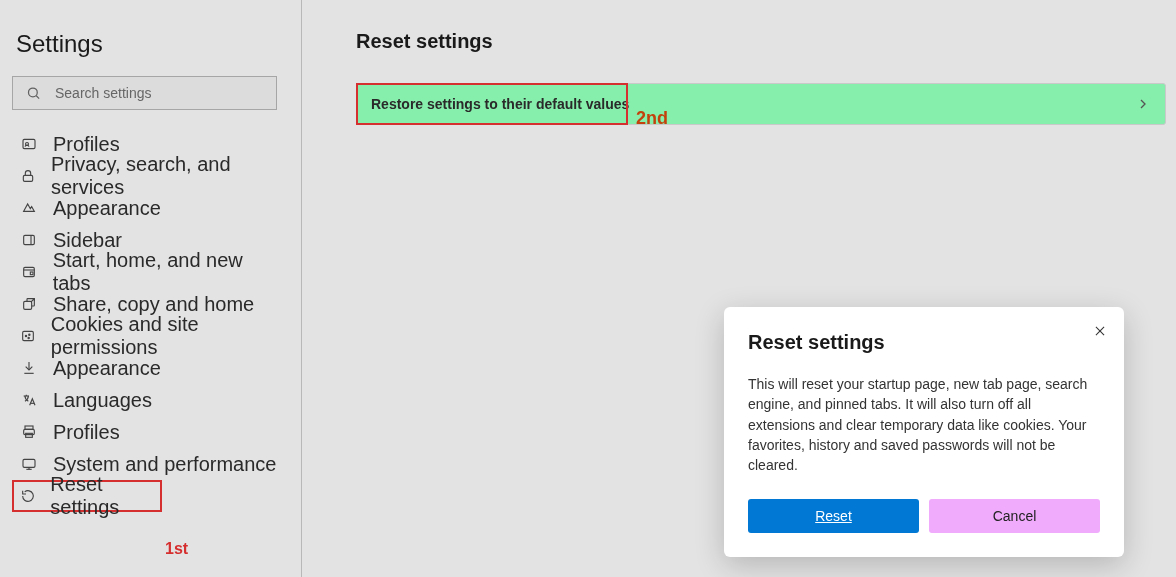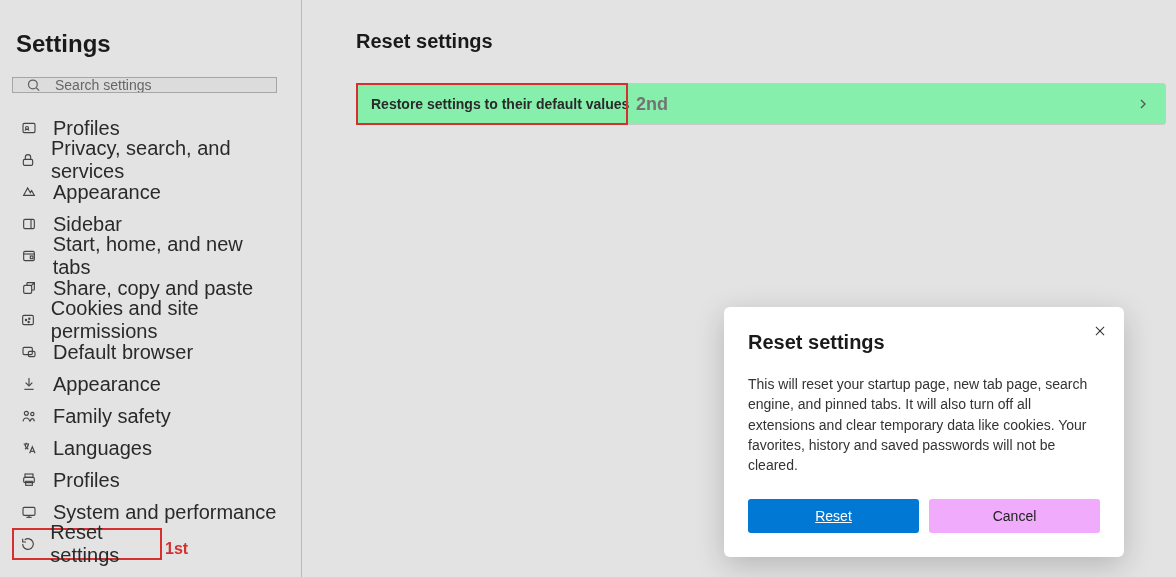--- a/index.html
+++ b/index.html
@@ -13,31 +13,31 @@
       color: #1a1a1a;
     }
     .layout { display: flex; height: 100%; }
     .sidebar {
       width: 302px;
       border-right: 1px solid #b8b8b8;
       padding: 30px 12px 10px 12px;
     }
     .page-title {
       font-size: 24px;
-      font-weight: 700;
+      font-weight: 400;
       margin-left: 4px;
       margin-bottom: 18px;
     }
     .search-wrap {
       position: relative;
       margin-bottom: 18px;
     }
     .search-input {
       width: 265px;
-      height: 16px;
+      height: 34px;
       border: 1px solid #a6a6a6;
       background: #dcdcdc;
       font-size: 14px;
       padding-left: 42px;
       color: #555;
       outline: none;
     }
     .search-input::placeholder { color: #666; }
     .search-icon {
       position: absolute;
@@ -110,22 +110,22 @@
       font-size: 14px;
       font-weight: 600;
       color: #2a2a2a;
     }
     .chevron {
       color: #555;
     }
     .annot-2nd {
       position: absolute;
       left: 636px;
-      top: 94px;
-      color: #737373;
+      top: 108px;
+      color: #c2410c;
       font-weight: 600;
       font-size: 18px;
     }
     .dialog {
       position: absolute;
       left: 724px;
       top: 307px;
       width: 400px;
       background: #fff;
       border-radius: 6px;
@@ -242,62 +242,42 @@
       <li class="nav-item">
         <span class="icon">
           <svg viewBox="0 0 24 24" width="16" height="16" fill="none" stroke="currentColor" stroke-width="1.7">
               <rect x="4" y="8" width="12" height="12" rx="2"></rect>
               <path d="M9 8V5a1 1 0 0 1 1-1h9a1 1 0 0 1 1 1v9a1 1 0 0 1-1 1h-3"></path>
               <path d="M13 4l7 7" stroke="none"></path>
               <path d="M17 4h3v3"></path>
               <path d="M20 4l-5 5"></path>
             </svg>
         </span>
-        <span>Share, copy and paste</span>
+        <span>Share, copy and home</span>
       </li>
       <li class="nav-item">
         <span class="icon">
           <svg viewBox="0 0 24 24" width="16" height="16" fill="none" stroke="currentColor" stroke-width="1.7">
               <rect x="4" y="5" width="16" height="14" rx="2"></rect>
               <circle cx="9" cy="12" r="1"></circle>
               <circle cx="14" cy="10" r="1"></circle>
               <circle cx="13" cy="15" r="1"></circle>
             </svg>
         </span>
         <span>Cookies and site permissions</span>
       </li>
       <li class="nav-item">
         <span class="icon">
           <svg viewBox="0 0 24 24" width="16" height="16" fill="none" stroke="currentColor" stroke-width="1.7">
-              <rect x="3" y="5" width="14" height="11" rx="2"></rect>
-              <rect x="11" y="11" width="10" height="8" rx="2"></rect>
-            </svg>
-        </span>
-        <span>Default browser</span>
-      </li>
-      <li class="nav-item">
-        <span class="icon">
-          <svg viewBox="0 0 24 24" width="16" height="16" fill="none" stroke="currentColor" stroke-width="1.7">
               <path d="M12 3v11"></path>
               <path d="M7 10l5 5 5-5"></path>
               <path d="M5 20h14"></path>
             </svg>
         </span>
         <span>Appearance</span>
-      </li>
-      <li class="nav-item">
-        <span class="icon">
-          <svg viewBox="0 0 24 24" width="16" height="16" fill="none" stroke="currentColor" stroke-width="1.7">
-              <circle cx="8" cy="8" r="3"></circle>
-              <circle cx="17" cy="9" r="2.5"></circle>
-              <path d="M3 20c.5-3 3-5 5-5s4.5 2 5 5"></path>
-              <path d="M14 20c.4-2.5 2-4 3-4s2.6 1.5 3 4"></path>
-            </svg>
-        </span>
-        <span>Family safety</span>
       </li>
       <li class="nav-item">
         <span class="icon">
           <svg viewBox="0 0 24 24" width="16" height="16" fill="none" stroke="currentColor" stroke-width="1.7">
               <path d="M4 6h8"></path>
               <path d="M8 4v2"></path>
               <path d="M6 6c0 3 2 6 5 8"></path>
               <path d="M11 6c0 3-2 6-5 8"></path>
               <path d="M13 20l4-10 4 10"></path>
               <path d="M14.5 17h5"></path>

